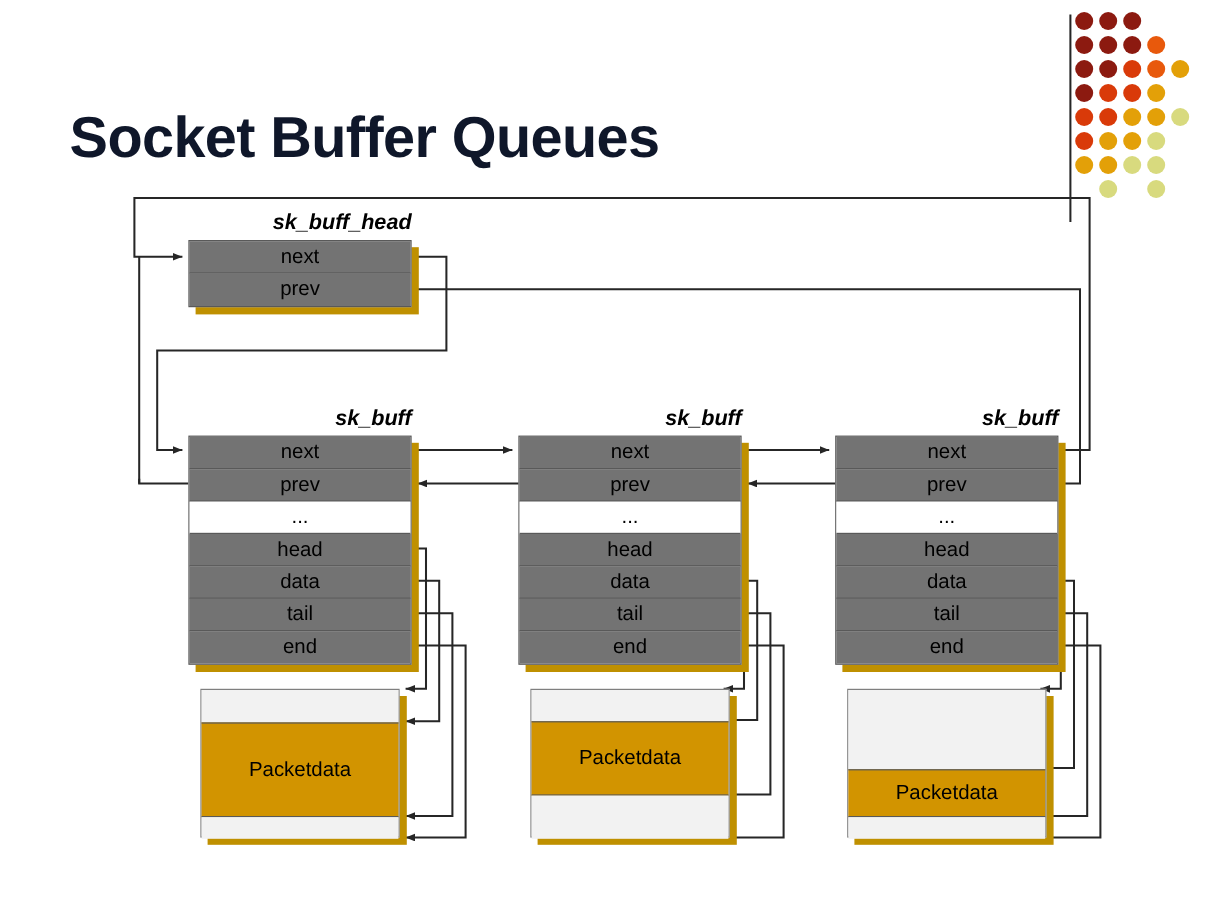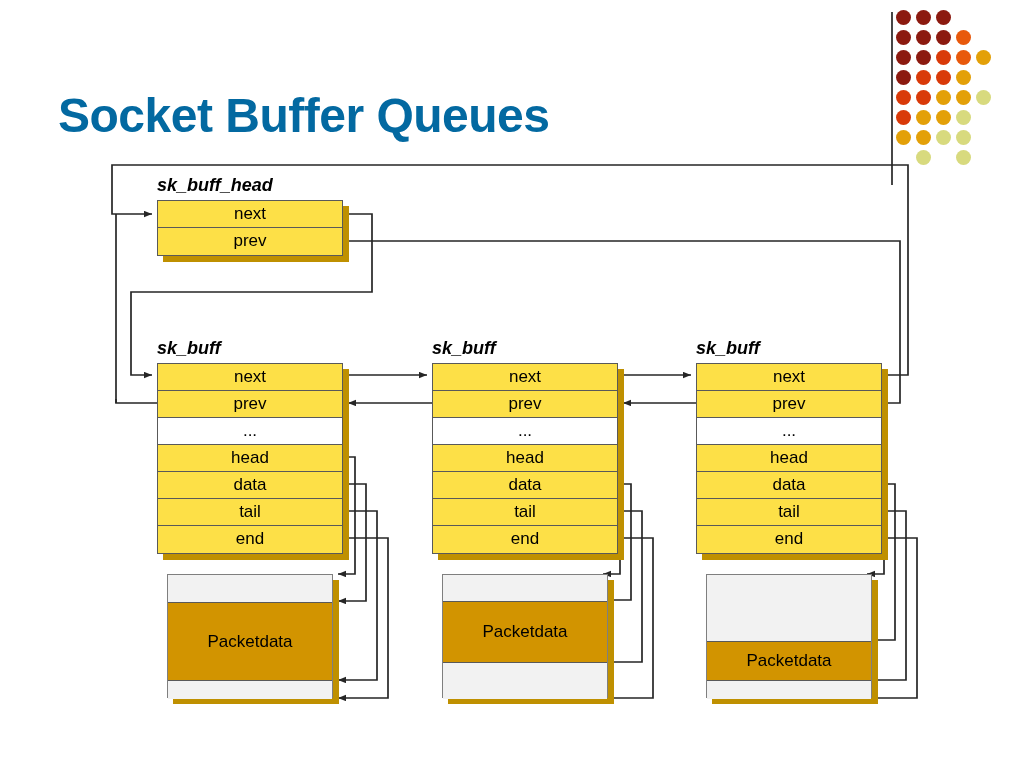--- a/index.html
+++ b/index.html
@@ -6,50 +6,50 @@
   body{
     width:1024px;height:768px;background:#ffffff;overflow:hidden;
     font-family:"Liberation Sans", sans-serif;
     position:relative;
   }
   #stage{position:absolute;left:0;top:0;width:1024px;height:768px;}
 
   
   #title{
     position:absolute;left:58px;top:88px;
-    font-size:48px;font-weight:bold;color:#0369a1;
+    font-size:48px;font-weight:bold;color:#0f172a;
     letter-spacing:-0.5px;white-space:nowrap;
   }
 
   
   #dots{position:absolute;left:896px;top:10px;width:128px;height:170px;}
   .dot{position:absolute;width:15px;height:15px;border-radius:50%;}
 
   
   #wires{position:absolute;left:0;top:0;width:1024px;height:768px;}
 
   
   .struct{position:absolute;}
   .struct-caption{
     position:absolute;top:-25px;left:0;width:100%;
-    text-align:left;font-size:18px;font-weight:bold;font-style:italic;
+    text-align:right;font-size:18px;font-weight:bold;font-style:italic;
     color:#000;white-space:nowrap;
   }
   .struct-body{
     position:absolute;left:0;top:0;
     border:1px solid #595959;
     box-sizing:border-box;
     box-shadow:6px 6px 0 0 #BF9000;
     background:#E8E8E8;
   }
   .field{
     box-sizing:border-box;
     height:27px;line-height:26px;
     text-align:center;font-size:17px;color:#000;
-    background:#fde047;
+    background:#737373;
     border-bottom:1px solid #595959;
   }
   .field:last-child{border-bottom:none;}
   .field.blank{background:#ffffff;}
   .field b{font-style:italic;}
 
   
   .buffer{
     position:absolute;
     border:1px solid #7F7F7F;

